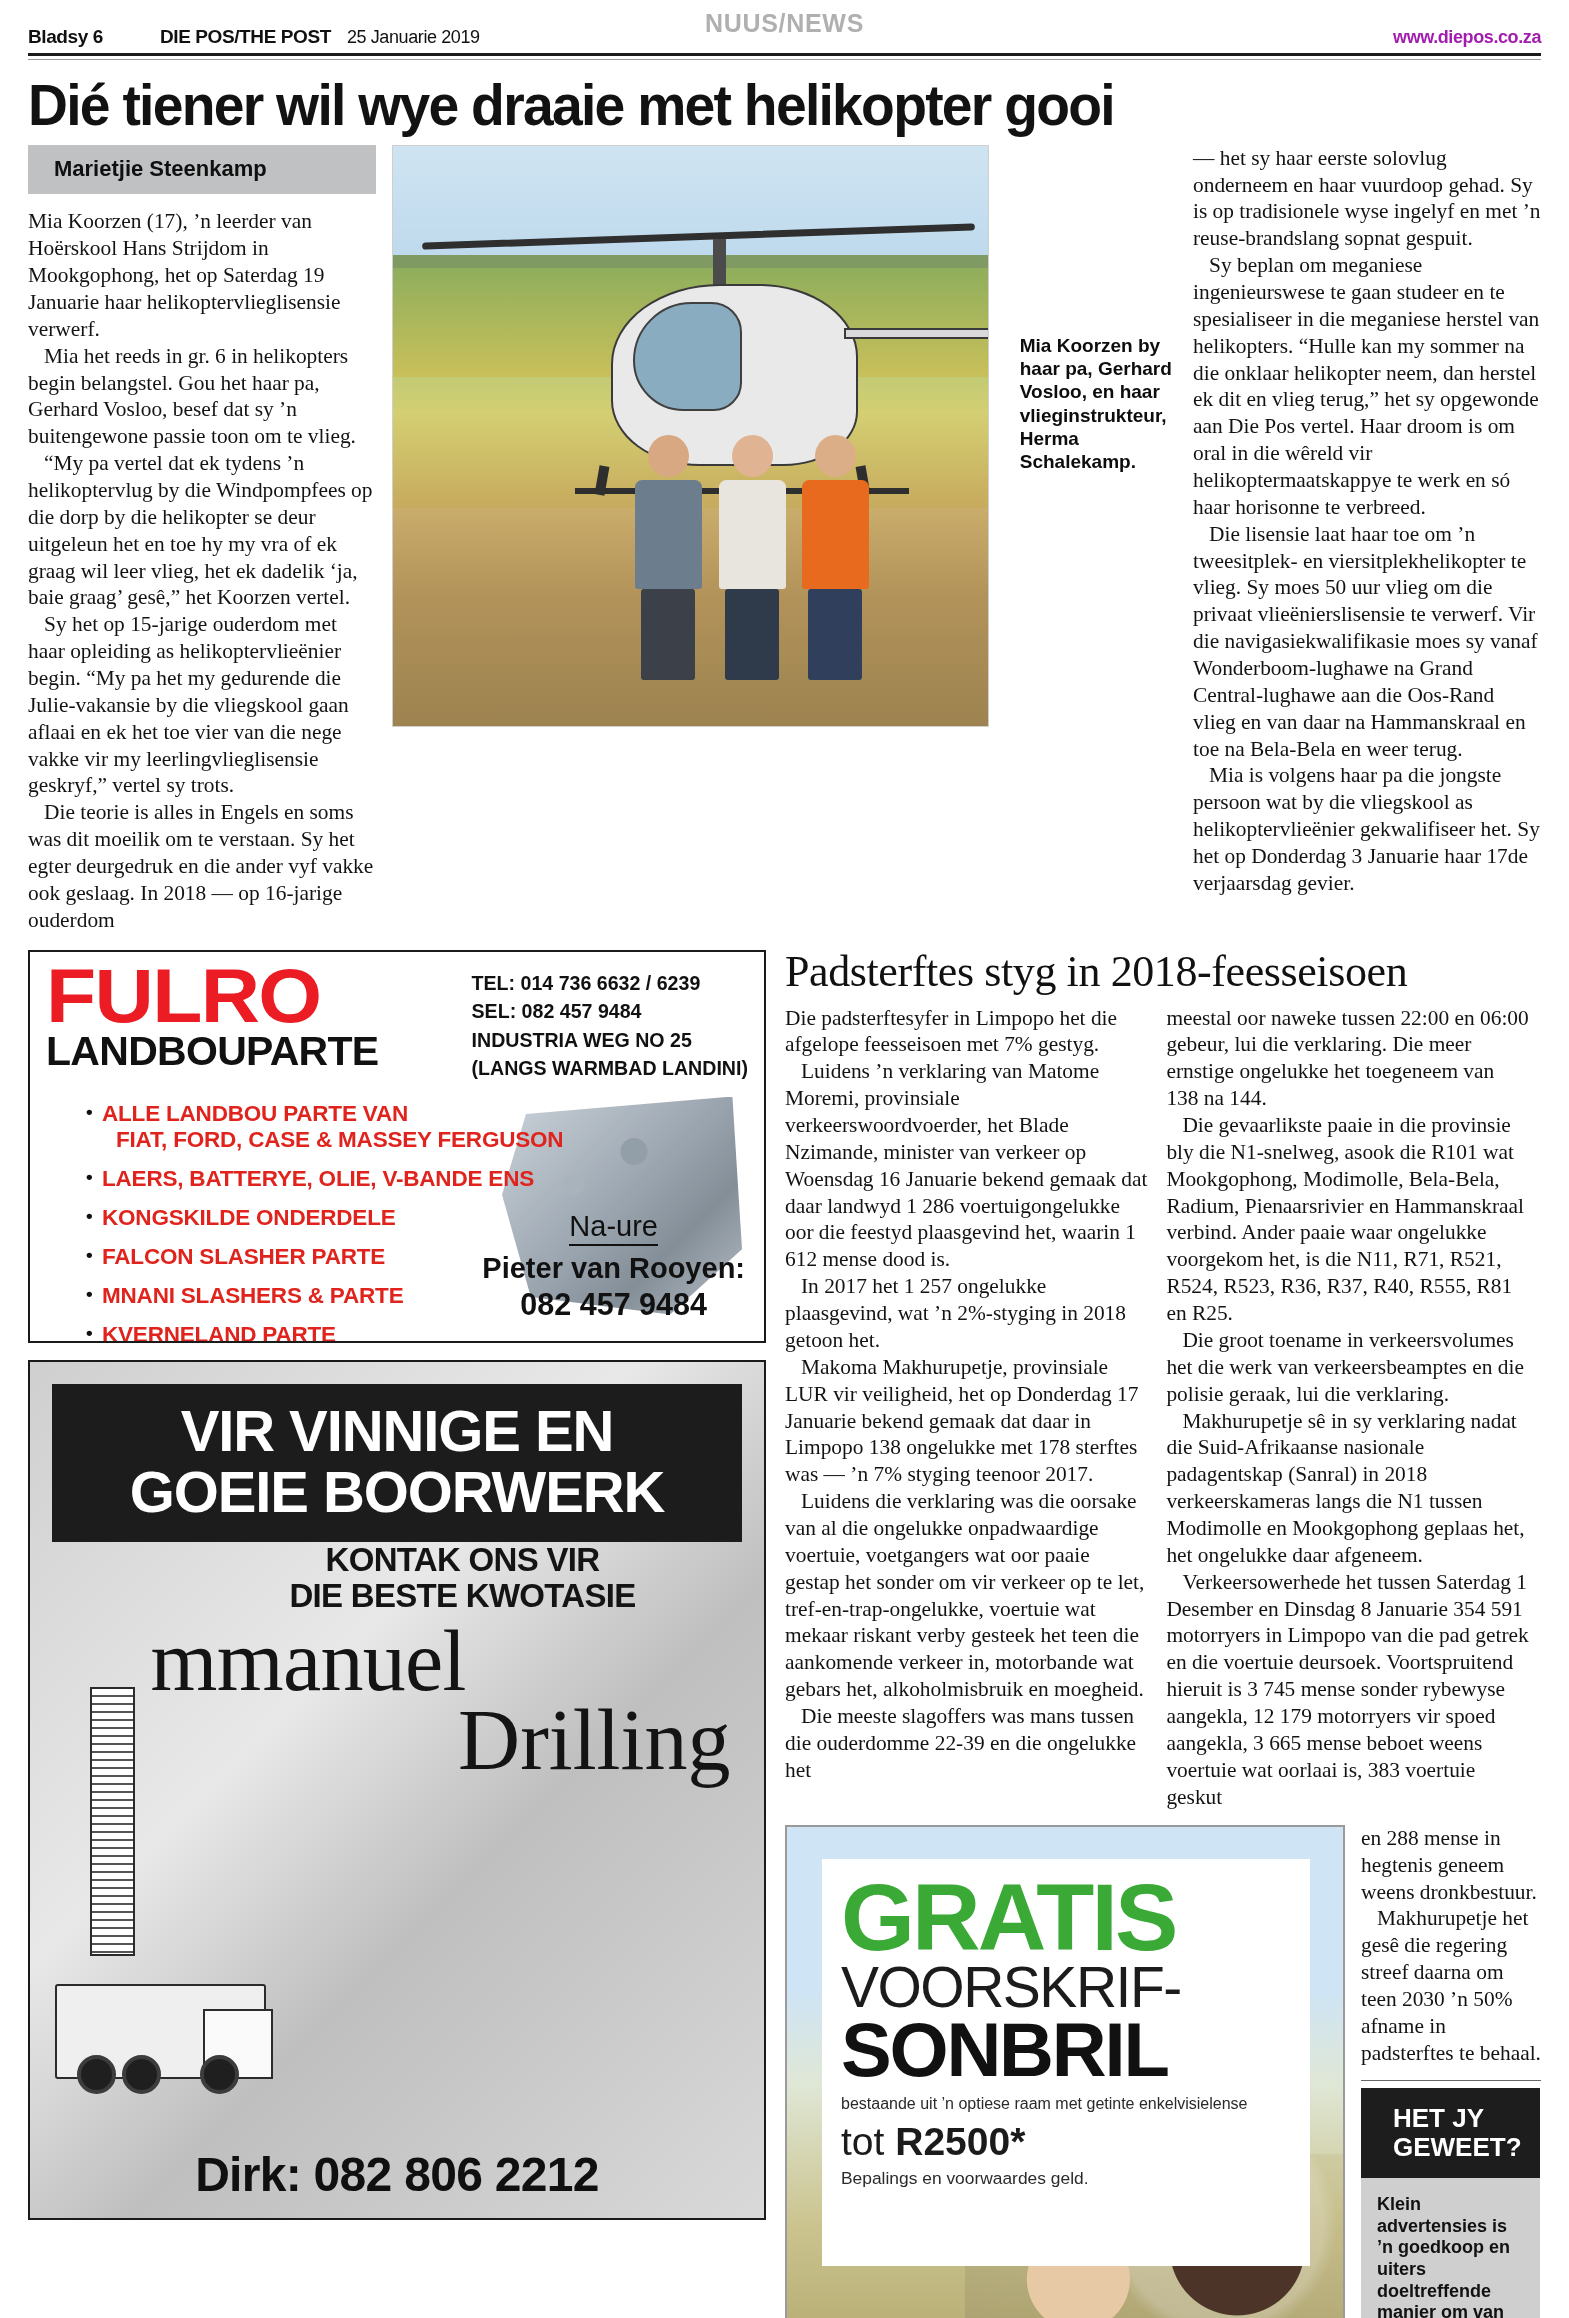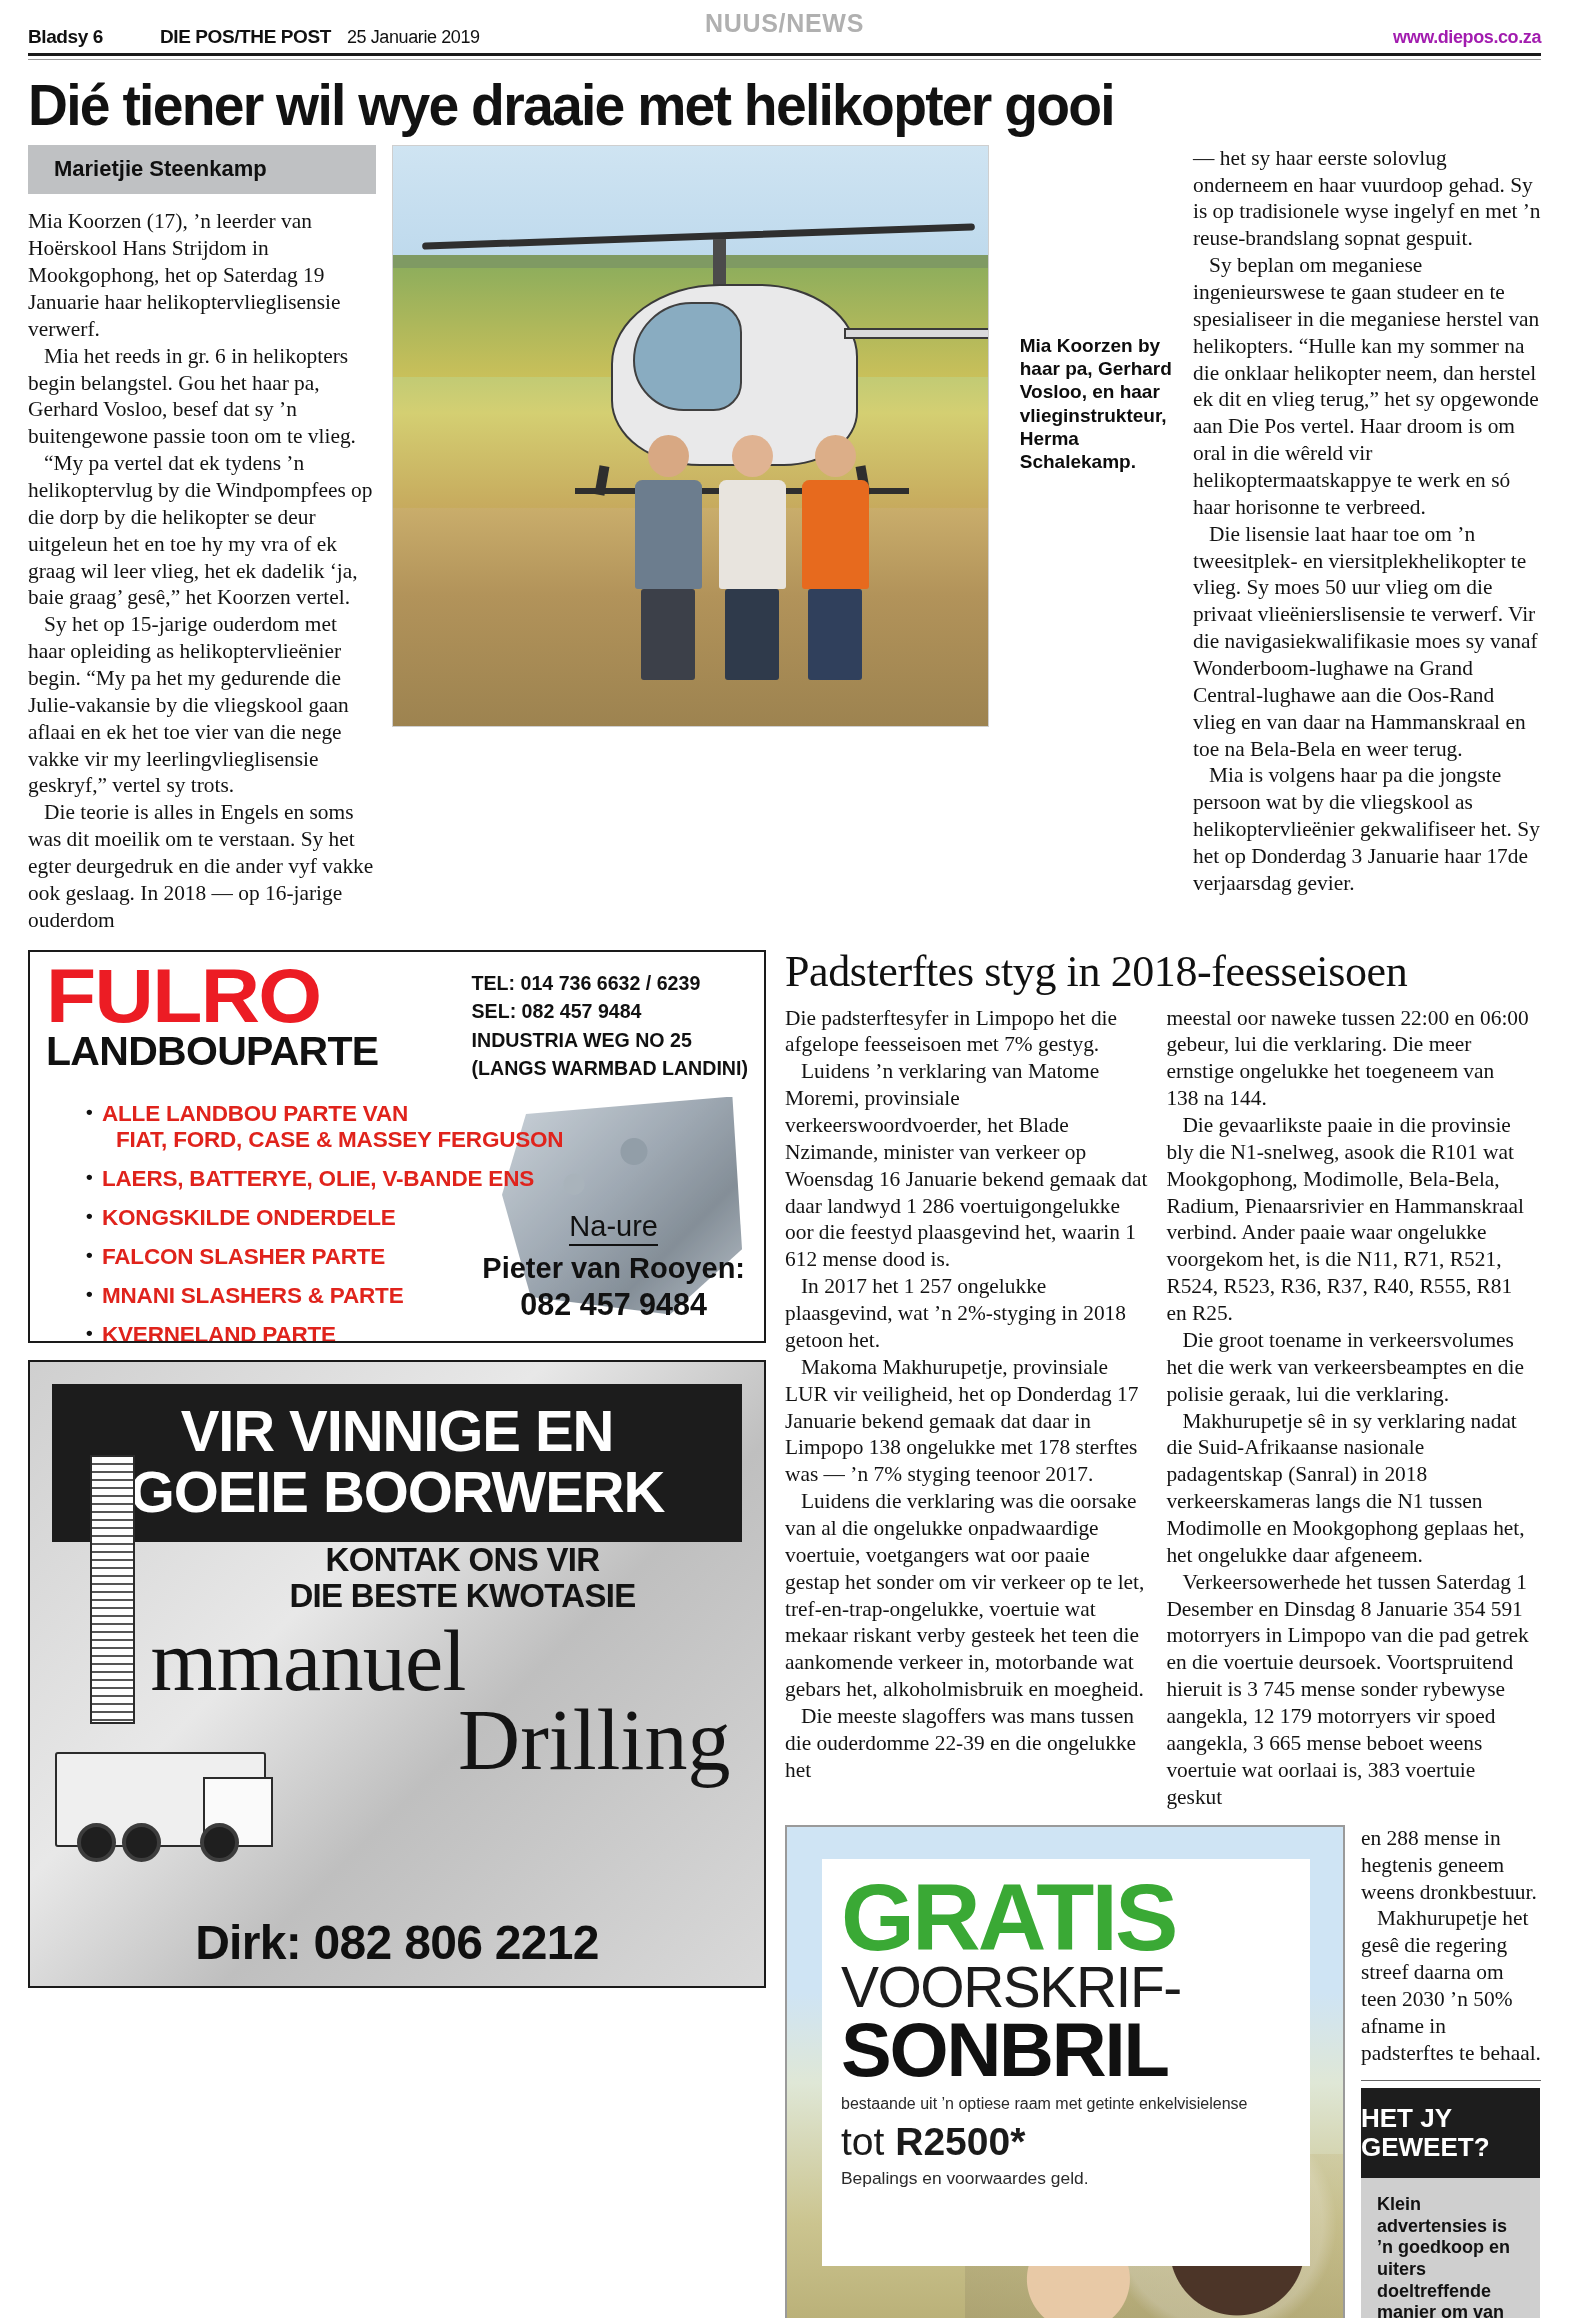--- a/index.html
+++ b/index.html
@@ -172,21 +172,21 @@
       linear-gradient(135deg,#c3ccd4 0%, #8e9aa6 45%, #6f7b86 70%, #aab4bd 100%);
     opacity:.85;
     clip-path: polygon(10% 8%, 96% 0%, 100% 70%, 70% 100%, 12% 92%, 0% 45%);
   }
 
   
   .ad-drill {
     margin-top: 17.4px;
     border: 2.2px solid #1a1a1a;
     background: linear-gradient(135deg,#cfcfcf 0%, #e8e8e8 38%, #bfbfbf 60%, #d9d9d9 100%);
-    height: 628px; position:relative; overflow:hidden; padding: 11.6px;
+    height: 860px; position:relative; overflow:hidden; padding: 11.6px;
   }
   .drill-banner {
     background:#1c1c1c; color:#fff; margin: 10.2px 10.2px 0 10.2px;
     padding: 16px 7.3px 19px 7.3px; text-align:center;
     font-family:"Liberation Sans", sans-serif; font-weight:bold;
     font-size: 58px; line-height: 1.06; letter-spacing:-1.1px;
   }
   .drill-kontak {
     text-align:center; font-family:"Liberation Sans", sans-serif; font-weight:bold;
     font-size: 33px; line-height:1.1; letter-spacing:-0.7px; color:#141414;
@@ -251,21 +251,21 @@
   .spec-bep { font-size:17.4px; margin-top:4.4px; color:#2b2b2b; }
   .spec-people { position:absolute; right:0; bottom:0; width:378px; height:313px;
      background: radial-gradient(circle at 30% 40%, #e8c9a6 0 51px, transparent 52px),
                  radial-gradient(circle at 72% 30%, #4c3528 0 67px, transparent 68px),
                  linear-gradient(200deg, rgba(200,190,140,.4), rgba(120,110,80,.35)); }
 
   
   .hjg { width: 179px; margin-top: 7.3px; }
   .hjg-head {
     background:#1d1d1d; color:#fff; font-family:"Liberation Sans", sans-serif;
-    font-weight:bold; font-size:26px; line-height:1.12; padding: 16px 0 16px 0;
+    font-weight:bold; font-size:26px; line-height:1.12; padding: 16px 0 16px 32px;
   }
   .hjg-body {
     background:#cfcfcf; padding: 16px 13px 19px 16px;
     font-family:"Liberation Sans", sans-serif; font-weight:bold; font-size:18px;
     line-height:1.2; color:#111;
   }
 </style>
 </head>
 <body>
 

